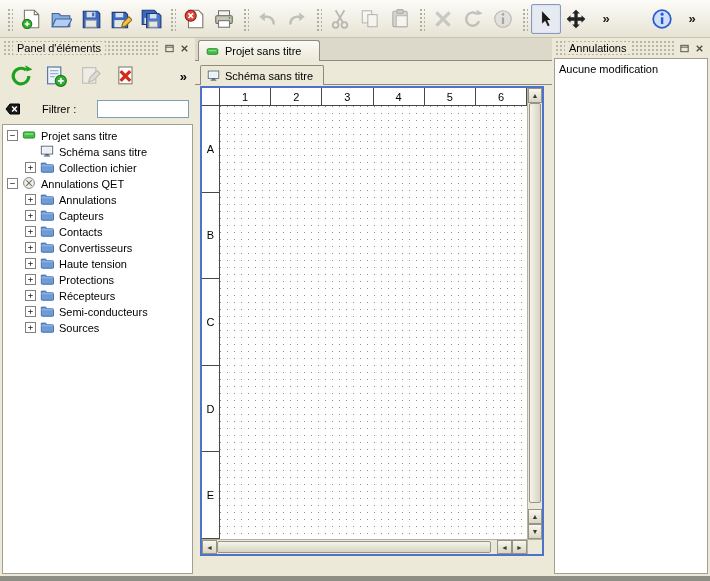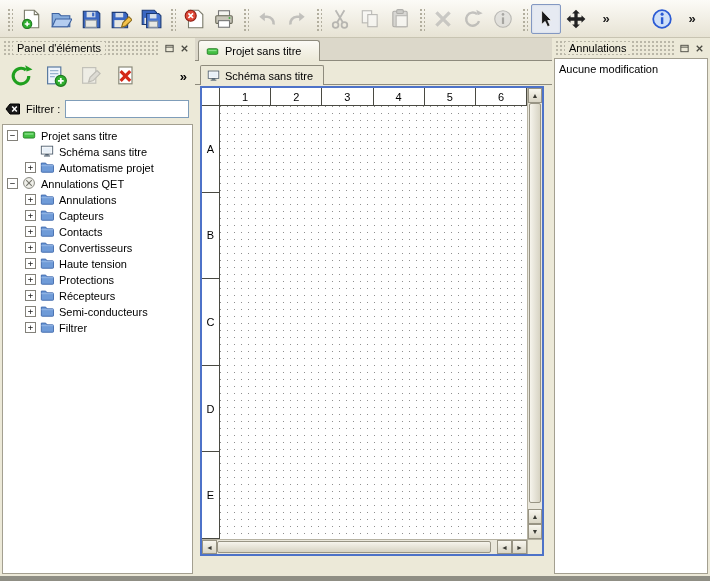--- a/index.html
+++ b/index.html
@@ -48,21 +48,21 @@
   .dock-btn { width:15px; height:14px; display:flex; align-items:center; justify-content:center; }
   .dock-btn .icn, .dock-btn svg { width:11px; height:11px; }
 
   
   .panel-toolbar { height:38px; flex:none; display:flex; align-items:center; gap:5px; padding:2px 6px; }
   .pt-btn { width:30px; height:30px; display:flex; align-items:center; justify-content:center; border-radius:2px; }
   .pt-btn .icn { width:24px; height:24px; }
   .pt-btn.disabled { filter:grayscale(1) opacity(.55); }
   .panel-toolbar .chevron { margin-left:auto; font-weight:bold; font-size:13px; padding-right:2px; }
 
-  .filter-row { flex:none; display:flex; align-items:center; gap:5px; padding:5px 6px 5px 5px;justify-content:flex-end; }
+  .filter-row { flex:none; display:flex; align-items:center; gap:21px; padding:5px 6px 5px 5px;justify-content:flex-end; }
   .filter-icon { width:16px; height:16px; flex:none; }
   .filter-label { white-space:nowrap; }
   .filter-input { flex:1; min-width:0; height:18px; border:1px solid #7f9db9; background:#fff;
     font:11px "Liberation Sans",sans-serif; padding:1px 3px; }
 
   #tree { flex:1; background:#fff; margin:1px 2px 2px 2px; border:1px solid #a39f90; overflow:hidden; padding-top:2px; }
   .tree-row { height:16px; display:flex; align-items:center; white-space:nowrap; }
   .expander { width:11px; height:11px; flex:none; margin-right:4px;
     border:1px solid #83817a; background:#fff; color:#222;
     display:flex; align-items:center; justify-content:center;
@@ -398,21 +398,21 @@
             <span class="tree-label">Schéma sans titre</span>
           </div>
           <div class="tree-row" style="padding-left: 22px;">
             <span class="expander plus">+</span>
             <span class="icn" style="width: 14px; height: 14px;">
               <svg viewBox="0 0 16 16">
                 <path d="M1.5 3.5h5L8 5.5h6.5a1 1 0 0 1 1 1V13a1 1 0 0 1-1 1h-12a1 1 0 0 1-1-1z" fill="#6f9bd8" stroke="#3a64a8"></path>
                 <path d="M1.5 6.5h14" stroke="#9cbce8" fill="none"></path>
               </svg>
             </span>
-            <span class="tree-label">Automatisme projet</span>
+            <span class="tree-label">Collection ichier</span>
           </div>
           <div class="tree-row" style="padding-left: 4px;">
             <span class="expander minus">−</span>
             <span class="icn" style="width: 14px; height: 14px;">
               <svg viewBox="0 0 16 16">
                 <circle cx="8" cy="8" r="6.2" fill="#f0f0ea" stroke="#787870"></circle>
                 <path d="M4.8 4.8l6.4 6.4M11.2 4.8L4.8 11.2" stroke="#787870" stroke-width="1.3"></path>
               </svg>
             </span>
             <span class="tree-label">Annulations QET</span>
@@ -498,21 +498,21 @@
             <span class="tree-label">Semi-conducteurs</span>
           </div>
           <div class="tree-row" style="padding-left: 22px;">
             <span class="expander plus">+</span>
             <span class="icn" style="width: 14px; height: 14px;">
               <svg viewBox="0 0 16 16">
                 <path d="M1.5 3.5h5L8 5.5h6.5a1 1 0 0 1 1 1V13a1 1 0 0 1-1 1h-12a1 1 0 0 1-1-1z" fill="#6f9bd8" stroke="#3a64a8"></path>
                 <path d="M1.5 6.5h14" stroke="#9cbce8" fill="none"></path>
               </svg>
             </span>
-            <span class="tree-label">Filtrer</span>
+            <span class="tree-label">Sources</span>
           </div>
         </div>
     </div>
 
     <div id="center">
       <div class="mdi-tabbar">
         <div class="tab">
           <span class="icn">
               <svg viewBox="0 0 16 16">
                 <rect x="1.5" y="4.5" width="13" height="7" rx="1.5" fill="#44c044" stroke="#1e7a1e"></rect>

